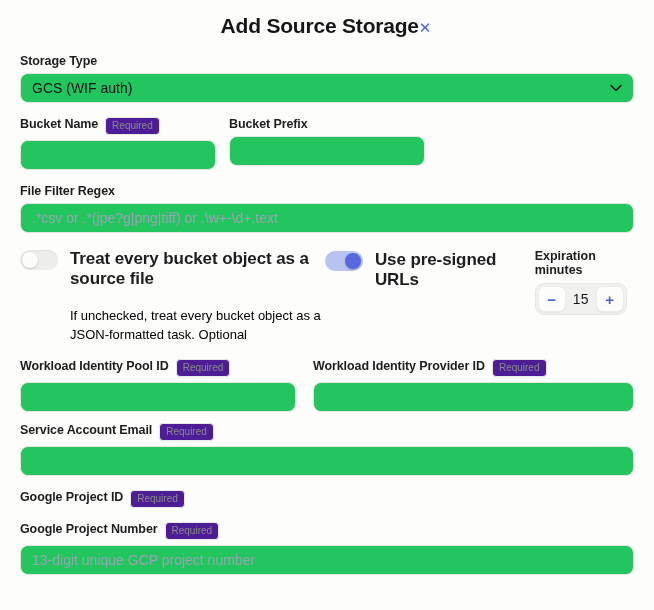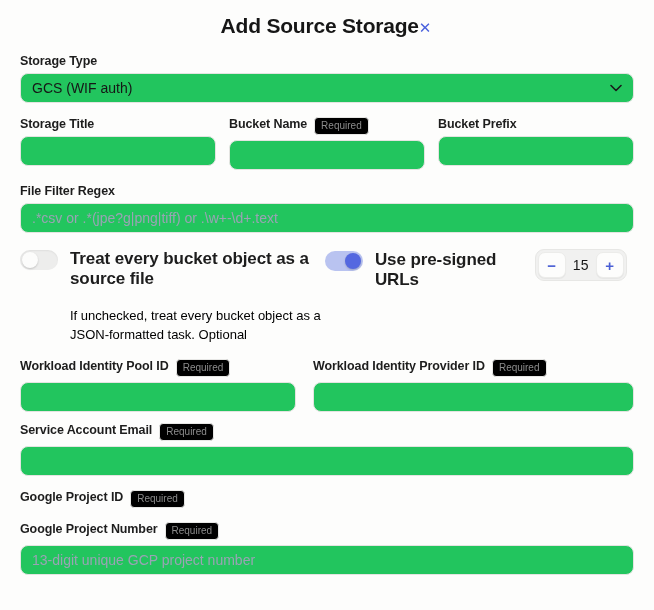--- a/index.html
+++ b/index.html
@@ -15,21 +15,21 @@
   .modal-title { font-size: 21px; font-weight: 700; letter-spacing: -0.2px; color: #161616; }
   .close-btn {
     background: none; border: none; cursor: pointer;
     color: #4a61dd; font-size: 15px; line-height: 1; padding: 6px 2px 0 0;
     font-family: "Liberation Sans", sans-serif;
   }
   .field-group { margin-bottom: 14px; }
   .label-row { display: flex; align-items: flex-start; gap: 7px; margin-bottom: 5px; }
   .field-label { font-size: 12.5px; font-weight: 700; color: #1d1d1d; letter-spacing: -0.1px; }
   .req-badge {
-    font-size: 10px; color: #8b8b8b; background: #000000;
+    font-size: 10px; color: #8b8b8b; background: #4c1d95;
     border: 1px solid #e7e7e5; border-radius: 4px; padding: 2px 6px; line-height: 1.2;
   }
   .text-input, .select-box {
     width: 100%; height: 30px; background: #22c55e;
     border: 1px solid #e4e4e1; border-radius: 8px;
     font-size: 14px; color: #1a1a1a; padding: 0 11px;
     font-family: "Liberation Sans", sans-serif;
     outline: none;
   }
   .text-input::placeholder { color: #9aa3b4; opacity: 1; }
@@ -92,26 +92,20 @@
       <svg width="12" height="8" viewBox="0 0 12 8">
           <polyline points="1,1.5 6,6.5 11,1.5" fill="none" stroke="#1a1a1a" stroke-width="1.6" stroke-linecap="round" stroke-linejoin="round"></polyline>
         </svg>
     </span>
   </div>
 </div>
 
 <div class="triple-row">
   <div>
     <div class="label-row">
-      <span class="field-label">Storage Title</span>
-    </div>
-    <input class="text-input" type="text" style="">
-  </div>
-  <div>
-    <div class="label-row">
       <span class="field-label">Bucket Name</span>
       <span class="req-badge">Required</span>
     </div>
     <input class="text-input" type="text" style="">
   </div>
   <div>
     <div class="label-row">
       <span class="field-label">Bucket Prefix</span>
     </div>
     <input class="text-input" type="text" style="">
@@ -135,20 +129,21 @@
       <div class="toggle-helper">If unchecked, treat every bucket object as a JSON-formatted task. Optional</div>
     </div>
   </div>
   <div class="toggle-block mid-toggle">
     <div class="toggle on">
         <div class="knob"></div>
       </div>
     <div class="toggle-label">Use pre-signed URLs</div>
   </div>
   <div class="expiration-block">
+    <div class="expiration-label">Expiration minutes</div>
     <div class="stepper">
       <button class="stepper-btn">−</button>
       <span class="stepper-value">15</span>
       <button class="stepper-btn">+</button>
     </div>
   </div>
 </div>
 
 <div class="double-row">
   <div>

